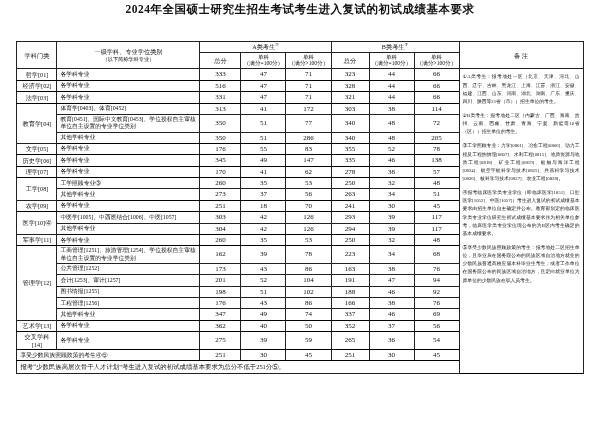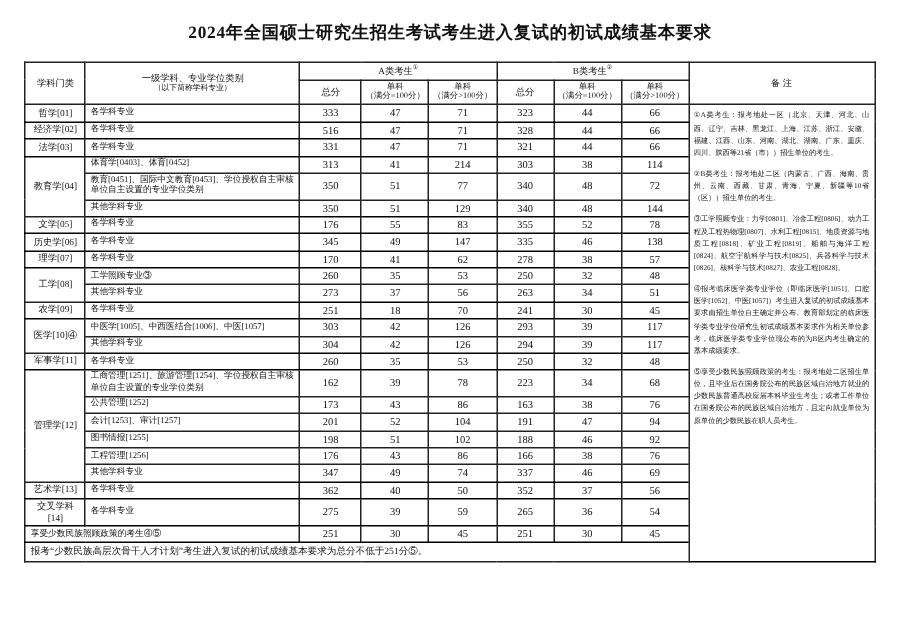--- a/index.html
+++ b/index.html
@@ -3,25 +3,25 @@
 <meta charset="utf-8">
 <style>
   html,body{margin:0;padding:0;background:#f2f2f2;}
   .page{
     position:relative;width:600px;height:424px;background:#ffffff;
     font-family:"Liberation Serif","DejaVu Serif",serif;color:#111;
     overflow:hidden;box-sizing:border-box;
   }
   .title{
     text-align:center;font-weight:bold;font-size:11.5px;
-    padding-top:14px;letter-spacing:.5px;
+    padding-top:2px;letter-spacing:.5px;
   }
   table.score-table{
     border-collapse:collapse;table-layout:fixed;
-    margin:12px auto 0;width:566px;
+    margin:24px auto 0;width:566px;
     border:1.5px solid #000;
   }
   .score-table th,.score-table td{
     border:0.7px solid #222;
     padding:1px 2px;
     font-weight:normal;
     text-align:center;
     vertical-align:middle;
     line-height:1.2;
     overflow:hidden;
@@ -122,42 +122,42 @@
           <td class="num">71</td>
           <td class="num">321</td>
           <td class="num">44</td>
           <td class="num">66</td>
         </tr>
         <tr>
           <td class="cat" rowspan="3">教育学[04]</td>
           <td class="major">体育学[0403]、体育[0452]</td>
           <td class="num">313</td>
           <td class="num">41</td>
-          <td class="num">214</td>
+          <td class="num">172</td>
           <td class="num">303</td>
           <td class="num">38</td>
           <td class="num">114</td>
         </tr>
         <tr>
           <td class="major">教育[0451]、国际中文教育[0453]、学位授权自主审核单位自主设置的专业学位类别</td>
           <td class="num">350</td>
           <td class="num">51</td>
           <td class="num">77</td>
           <td class="num">340</td>
           <td class="num">48</td>
           <td class="num">72</td>
         </tr>
         <tr class="group-end">
           <td class="major">其他学科专业</td>
           <td class="num">350</td>
           <td class="num">51</td>
-          <td class="num">129</td>
+          <td class="num">286</td>
           <td class="num">340</td>
           <td class="num">48</td>
-          <td class="num">144</td>
+          <td class="num">205</td>
         </tr>
         <tr class="group-end">
           <td class="cat" rowspan="1">文学[05]</td>
           <td class="major">各学科专业</td>
           <td class="num">176</td>
           <td class="num">55</td>
           <td class="num">83</td>
           <td class="num">355</td>
           <td class="num">52</td>
           <td class="num">78</td>

